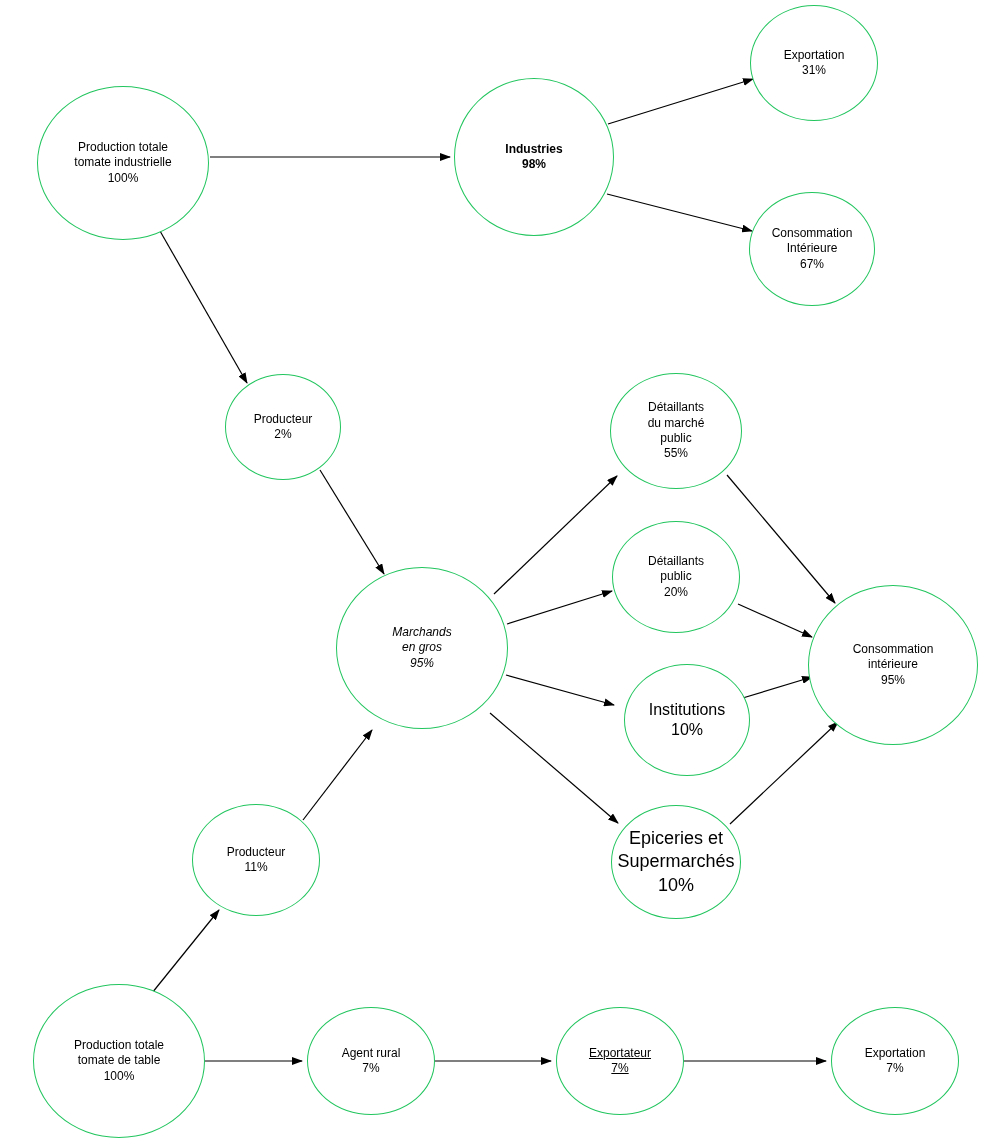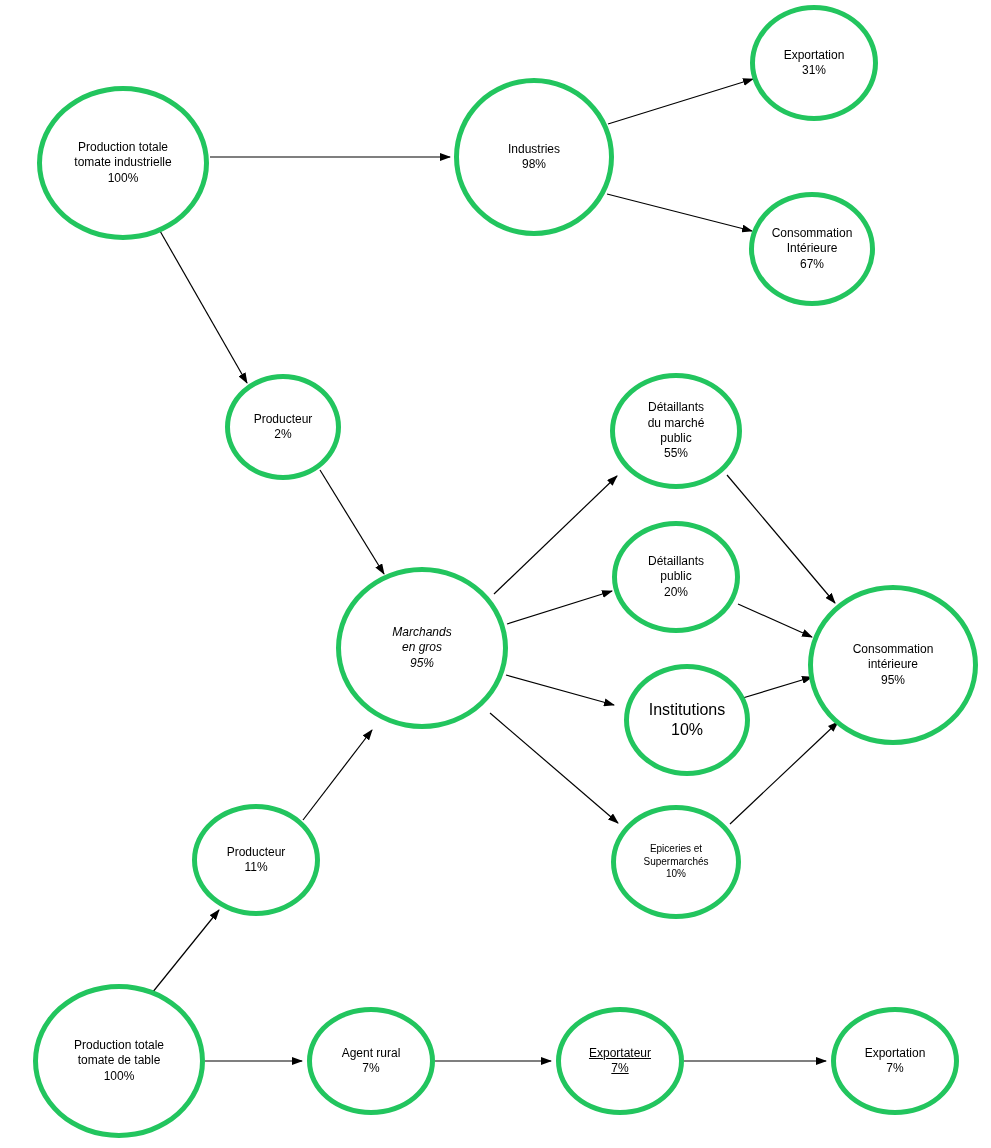--- a/index.html
+++ b/index.html
@@ -20,21 +20,21 @@
   #edges {
     position: absolute;
     left: 0;
     top: 0;
     width: 991px;
     height: 1148px;
   }
   .node {
     position: absolute;
     box-sizing: border-box;
-    border: 5px solid #22c55e;
+    border: 1px solid #22c55e;
     border-radius: 50%;
     background: #ffffff;
     display: flex;
     flex-direction: column;
     align-items: center;
     justify-content: center;
     text-align: center;
     color: #000000;
     line-height: 1.28;
     z-index: 2;
@@ -74,21 +74,21 @@
         <line x1="435" y1="1061" x2="551" y2="1061" stroke="#000000" stroke-width="1.2" marker-end="url(#arrow)"></line>
         <line x1="684" y1="1061" x2="826" y2="1061" stroke="#000000" stroke-width="1.2" marker-end="url(#arrow)"></line>
       </g>
   </svg>
   <div id="node-layer">
       <div class="node" style="left: 37px; top: 86px; width: 172px; height: 154px; font-size: 12px;">
         <span class="ln">Production totale</span>
         <span class="ln">tomate industrielle</span>
         <span class="ln">100%</span>
       </div>
-      <div class="node" style="left: 454px; top: 78px; width: 160px; height: 158px; font-size: 12px;">
+      <div class="node" style="left: 454px; top: 78px; width: 160px; height: 158px; font-size: 12px; font-weight: bold;">
         <span class="ln">Industries</span>
         <span class="ln">98%</span>
       </div>
       <div class="node" style="left: 750px; top: 5px; width: 128px; height: 116px; font-size: 12px;">
         <span class="ln">Exportation</span>
         <span class="ln">31%</span>
       </div>
       <div class="node" style="left: 749px; top: 192px; width: 126px; height: 114px; font-size: 12px;">
         <span class="ln">Consommation</span>
         <span class="ln">Intérieure</span>
@@ -111,21 +111,21 @@
       </div>
       <div class="node" style="left: 612px; top: 521px; width: 128px; height: 112px; font-size: 12px;">
         <span class="ln">Détaillants</span>
         <span class="ln">public</span>
         <span class="ln">20%</span>
       </div>
       <div class="node" style="left: 624px; top: 664px; width: 126px; height: 112px; font-size: 16px;">
         <span class="ln">Institutions</span>
         <span class="ln">10%</span>
       </div>
-      <div class="node" style="left: 611px; top: 805px; width: 130px; height: 114px; font-size: 10px;">
+      <div class="node" style="left: 611px; top: 805px; width: 130px; height: 114px; font-size: 18px;">
         <span class="ln">Epiceries et</span>
         <span class="ln">Supermarchés</span>
         <span class="ln">10%</span>
       </div>
       <div class="node" style="left: 808px; top: 585px; width: 170px; height: 160px; font-size: 12px;">
         <span class="ln">Consommation</span>
         <span class="ln">intérieure</span>
         <span class="ln">95%</span>
       </div>
       <div class="node" style="left: 192px; top: 804px; width: 128px; height: 112px; font-size: 12px;">

